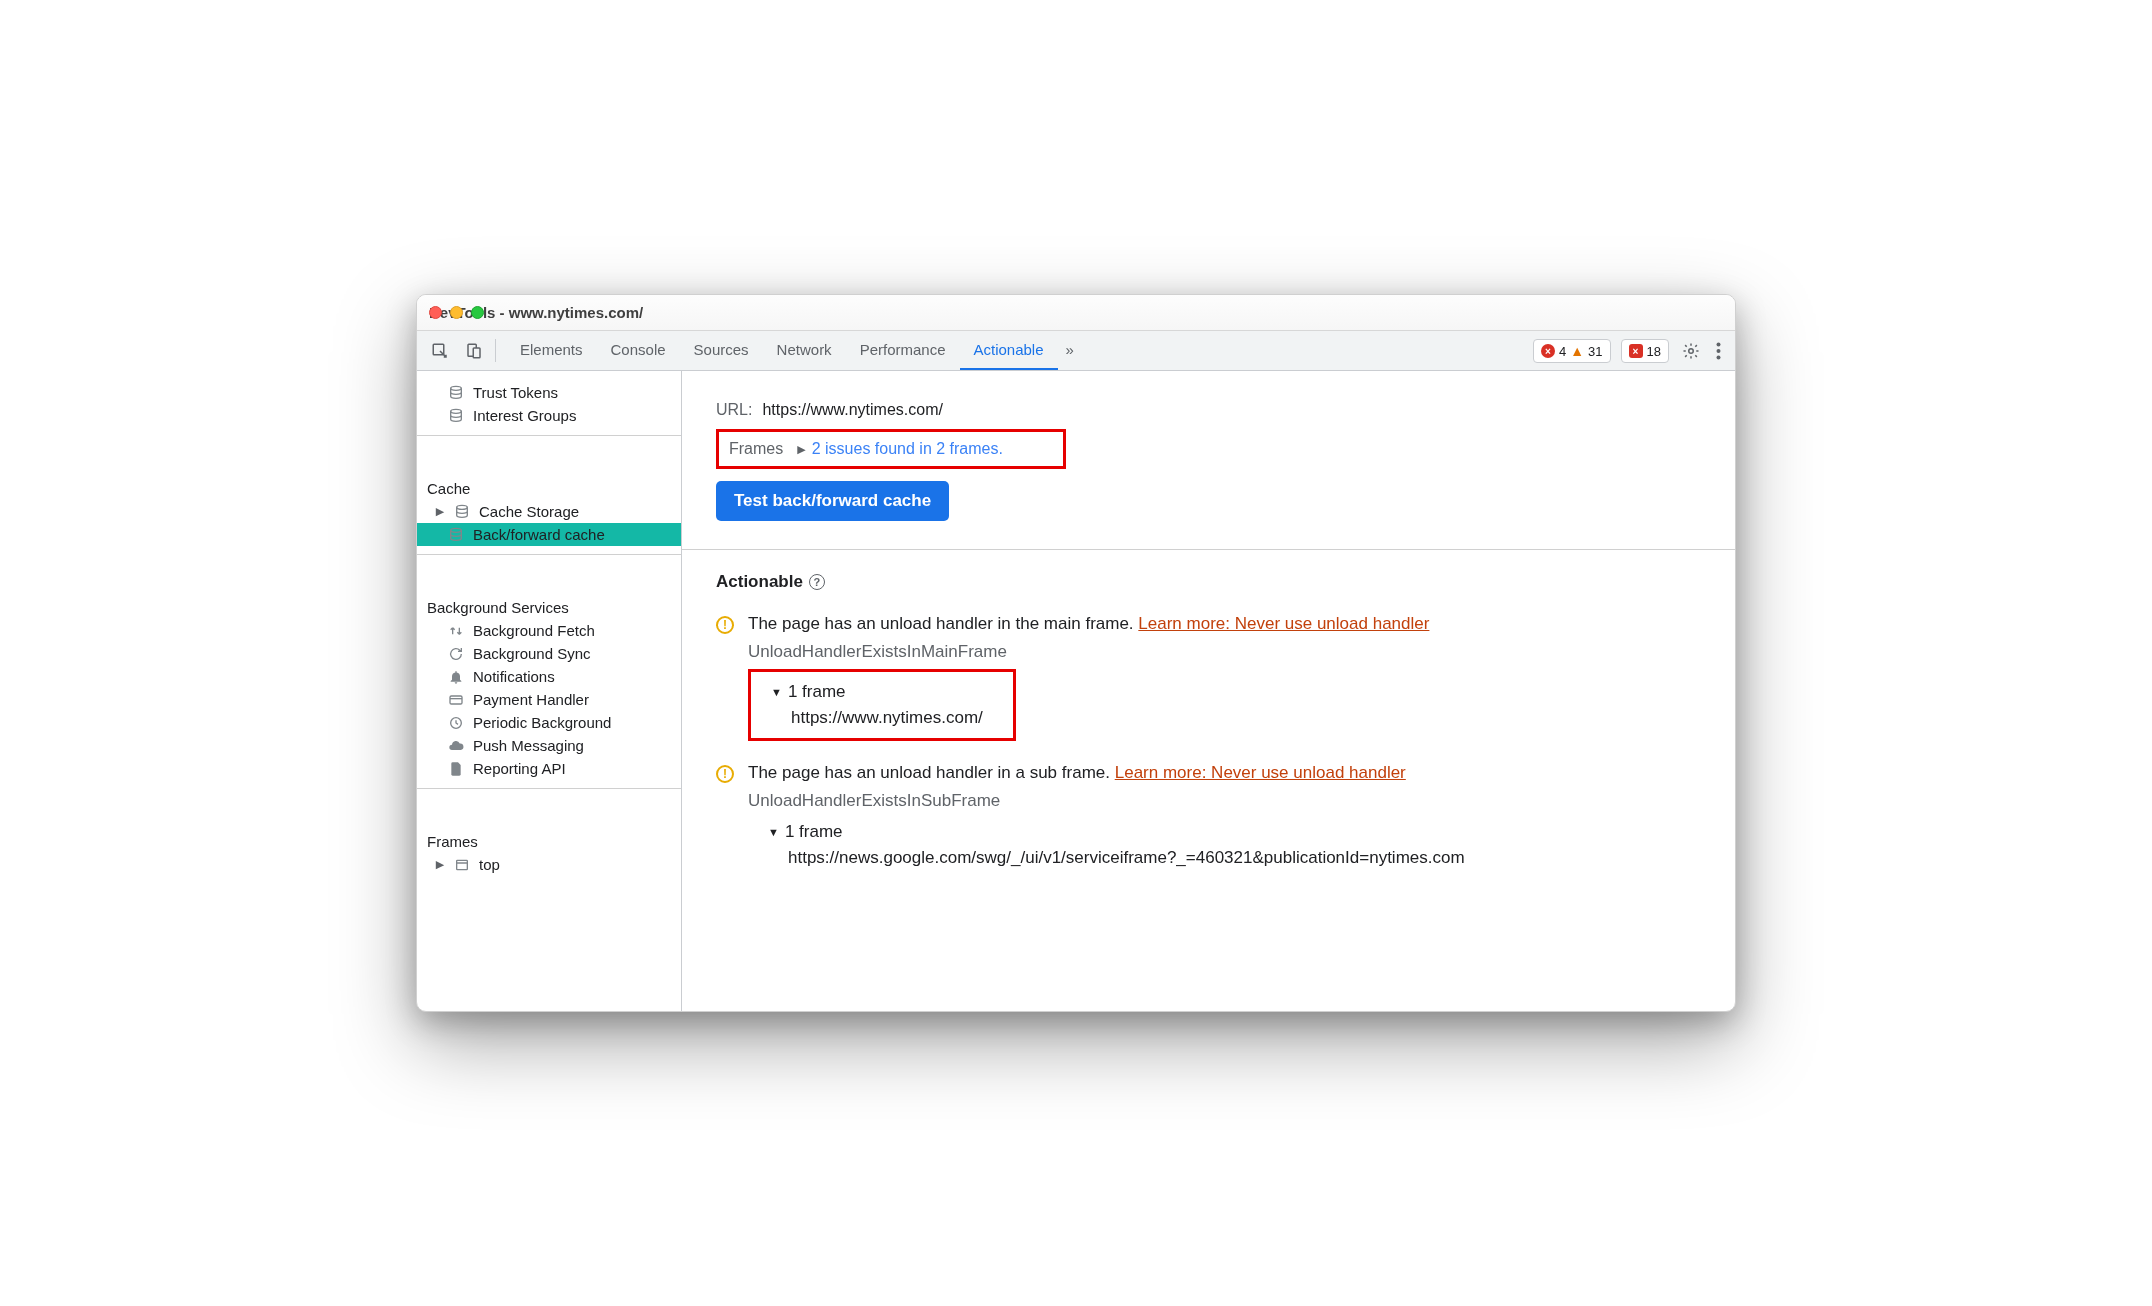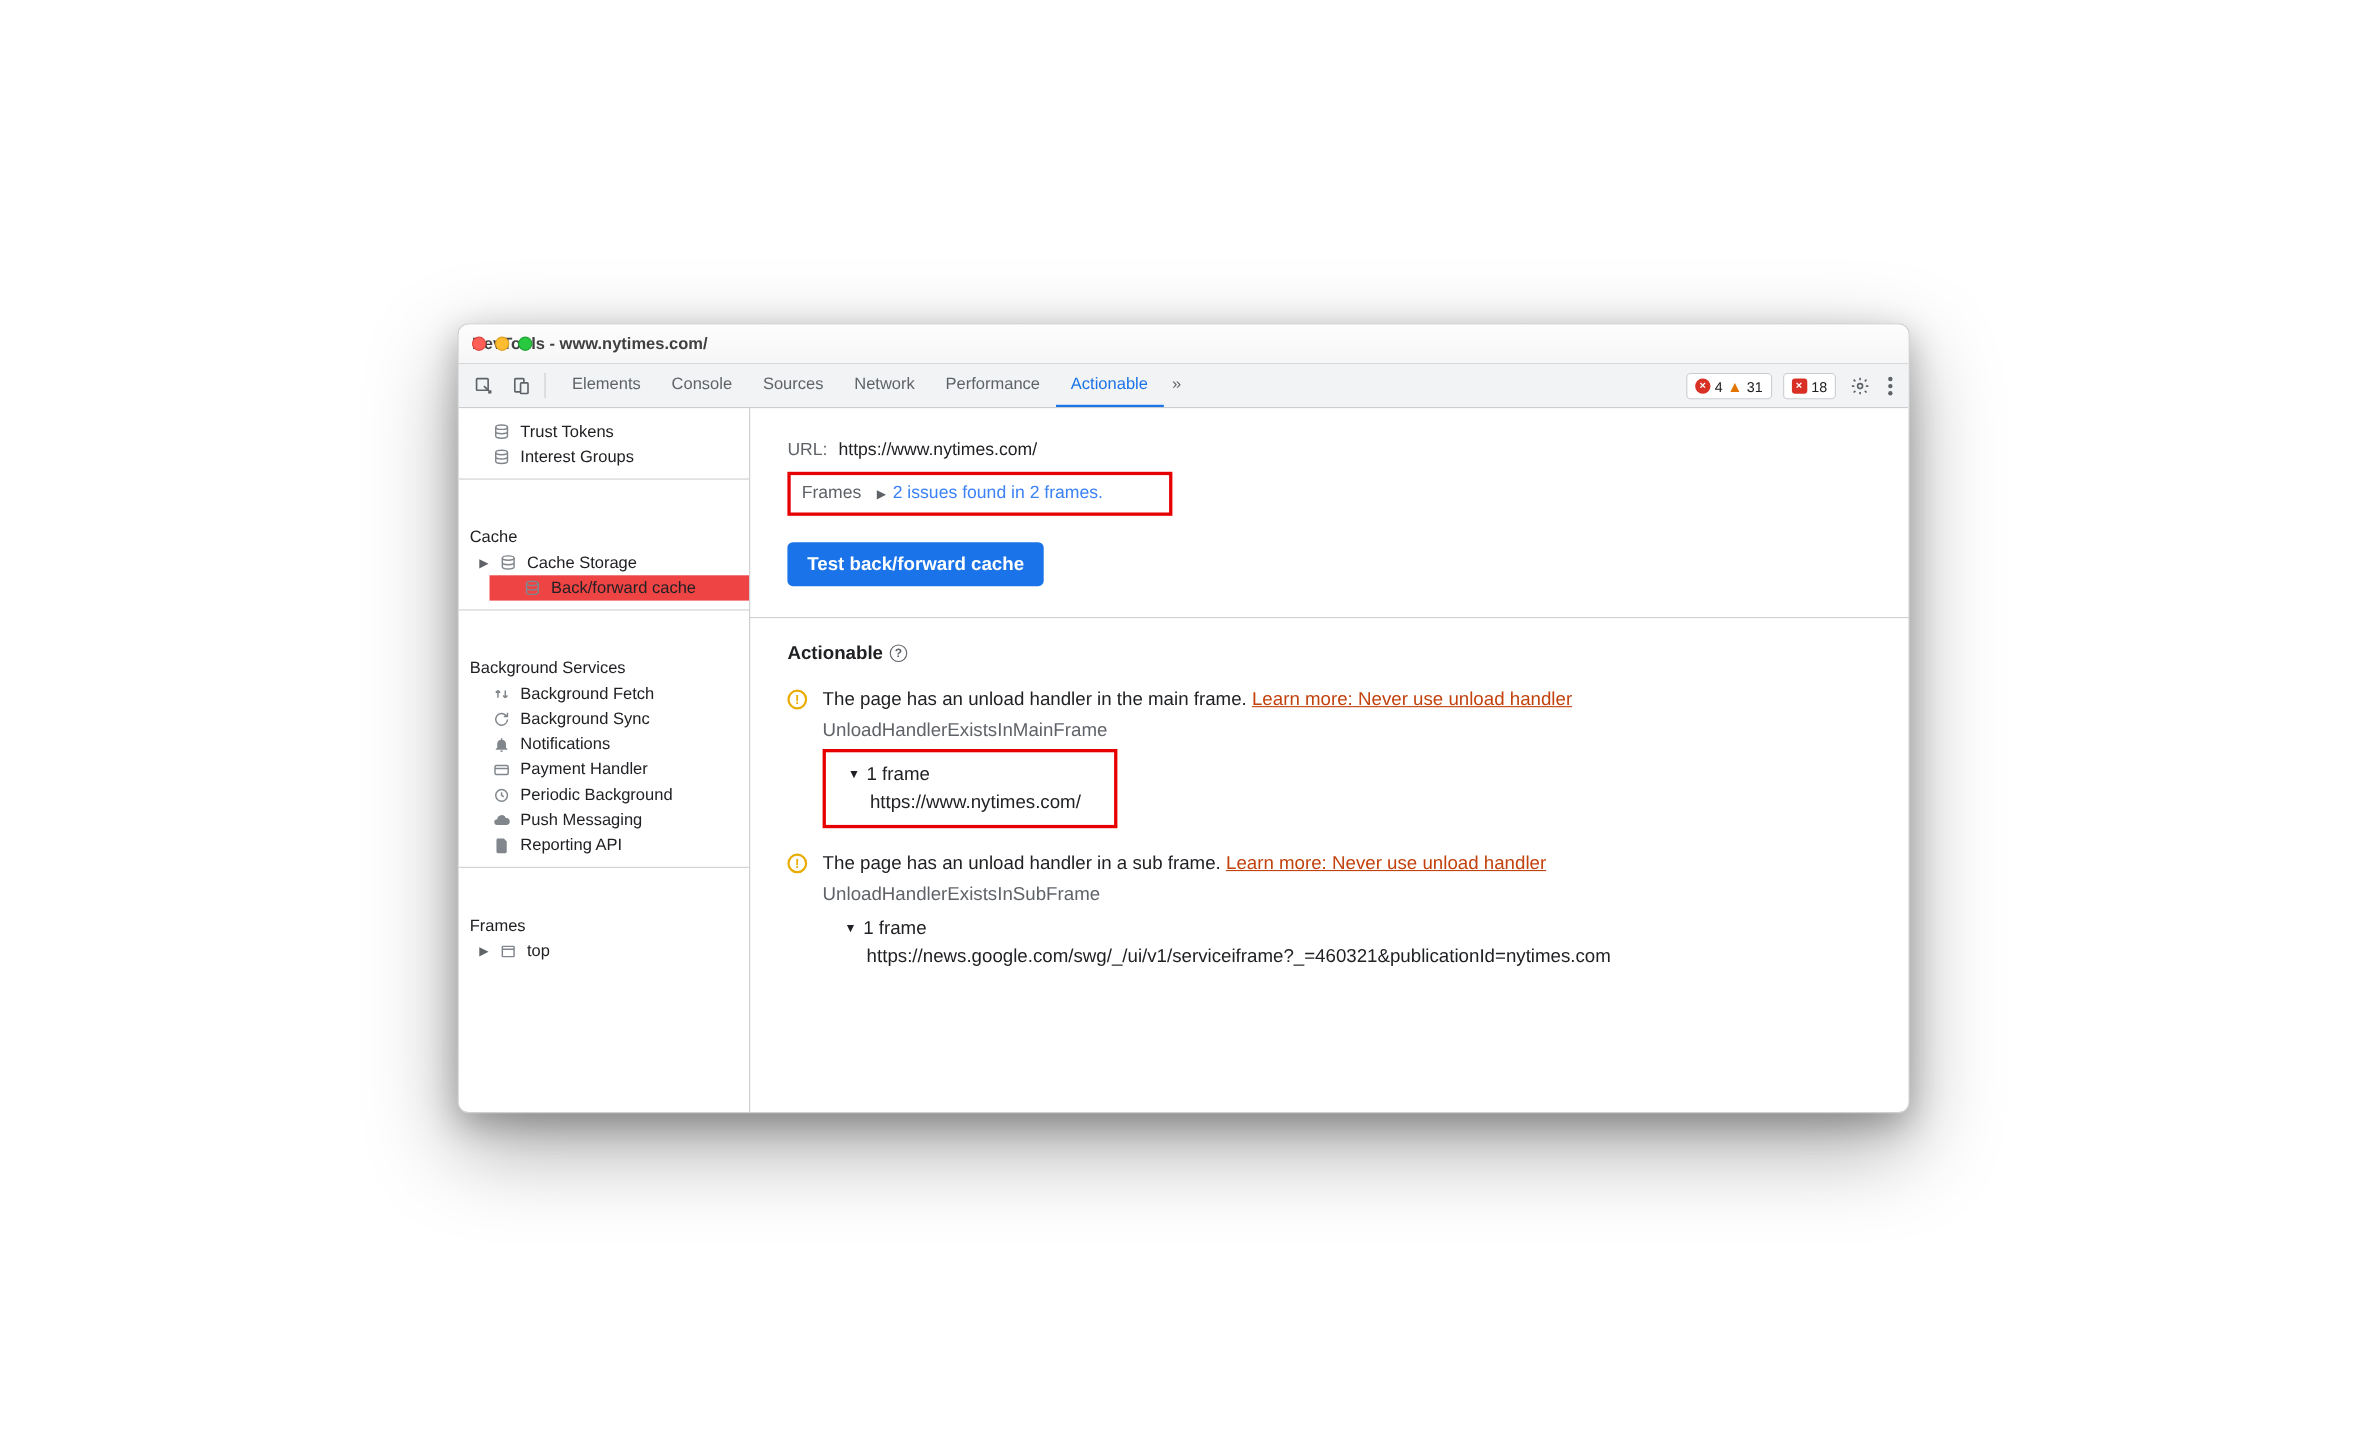--- a/index.html
+++ b/index.html
@@ -73,38 +73,38 @@
     width: 265px; min-width:265px;
     border-right: 1px solid #cacdd1;
     overflow: hidden;
     font-size: 15px;
     color:#202124;
     display:flex; flex-direction:column;gap:35px;
   }
   .side-section { border-bottom:1px solid #d0d0d0; padding:6px 0 8px; }
   .side-heading { padding:3px 10px 3px 10px; font-size:15px; color:#202124; }
   .side-item { display:flex; align-items:center; gap:8px; padding:3px 10px 3px 30px; cursor:pointer; }
-  .side-item.selected { background:#ef4444;margin-left:28px; }
+  .side-item.selected { background:#14b8a6; }
   .side-item.tree { padding-left:18px; }
   .tree-arrow { color:#5f6368; width:10px; display:inline-block; text-align:center; font-size:11px; }
   .ico { width:18px; display:flex; justify-content:center; color:#80868b; }
   
   .main {
     flex:1; overflow:auto; padding: 30px 30px 20px 34px; font-size:16px; color:#202124;
   }
   .kv { display:flex; gap:10px; margin-bottom:6px; font-size:16px; }
   .kv .k { color:#5f6368; }
   .frames-row {
     display:inline-flex; align-items:center; gap:6px;
     border:3px solid #e60000; padding:8px 60px 8px 10px; margin-top:4px;
     color:#5f6368; font-size:16px;
   }
   .btn-primary {
     background:#1a73e8; color:#fff; border:none; border-radius:5px;
-    padding:10px 18px; font-size:17px; font-weight:600; margin:24px 0 28px; cursor:pointer;
+    padding:10px 18px; font-size:17px; font-weight:600; margin:12px 0 28px; cursor:pointer;
   }
   .divider { border:none; border-top:1px solid #d0d0d0; margin:0 -34px 22px -34px; }
   .section-h { font-weight:700; font-size:17px; display:flex; align-items:center; gap:6px; margin-bottom:22px; }
   .help-circ { width:16px;height:16px;border:1.3px solid #5f6368;color:#5f6368;border-radius:50%;display:inline-flex;align-items:center;justify-content:center;font-size:11px; }
   .issue { display:flex; gap:12px; margin-bottom:8px; }
   .issue .mark { color:#e8ac03; font-size:16px; flex-shrink:0; width:20px; margin-top:1px; }
   .issue .mark .circ{ display:inline-flex;width:18px;height:18px;border:2px solid #e8ac03;border-radius:50%;align-items:center;justify-content:center;font-size:12px;font-weight:bold; }
   .issue .txt { font-size:17px; }
   a.link { color:#c2410c; text-decoration:underline;margin-top:20px; }
   .reason { color:#5f6368; font-size:17px; margin:6px 0 4px 32px; }

